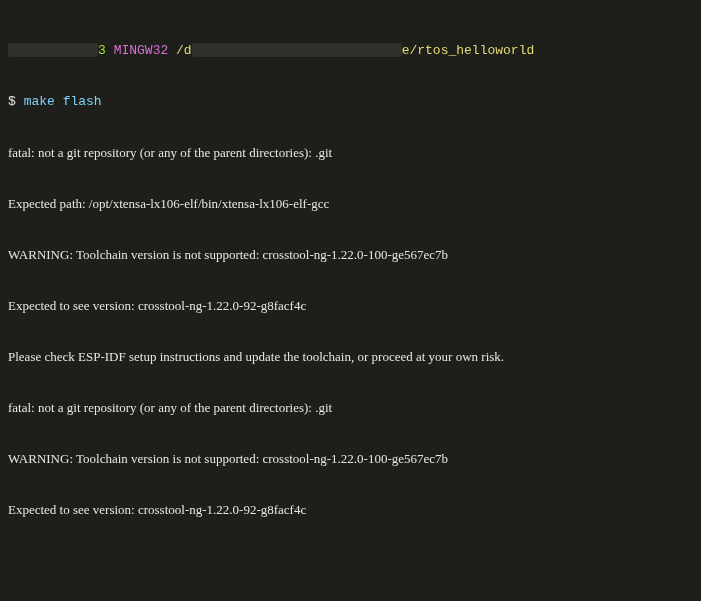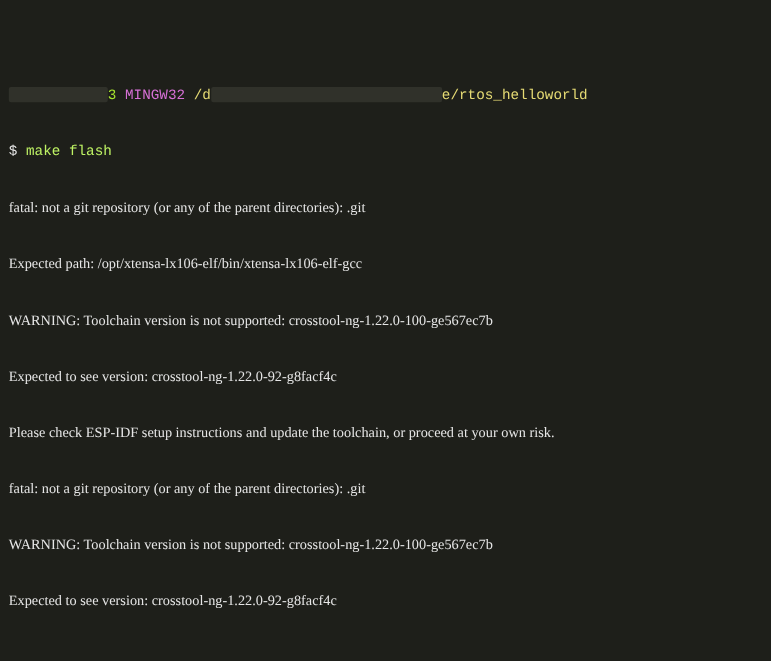--- a/index.html
+++ b/index.html
@@ -13,30 +13,29 @@
     line-height: 17px;
     overflow: hidden;
   }
   .terminal {
     box-sizing: border-box;
     width: 701px;
     height: 535px;
     padding: 8px 8px;
     white-space: pre;
     color: #e6e6e6;
-    margin-top: 36px;
   }
   .prompt-line {
     display: block;
   }
   .user-host { color: #a6e22e; }
   .env { color: #d670d6; }
   .path { color: #e6db74; }
   .dollar { color: #e6e6e6; }
-  .cmd { color: #bef264; }
+  .cmd { color: #7dd3fc; }
   .out { color: #e6e6e6; display: block; font-family: Liberation Serif, serif; }
   .redact {
     display: inline-block;
     vertical-align: -3px;
     height: 14px;
     background: #30312a;
     border-radius: 2px;
   }
 </style>
 </head>

